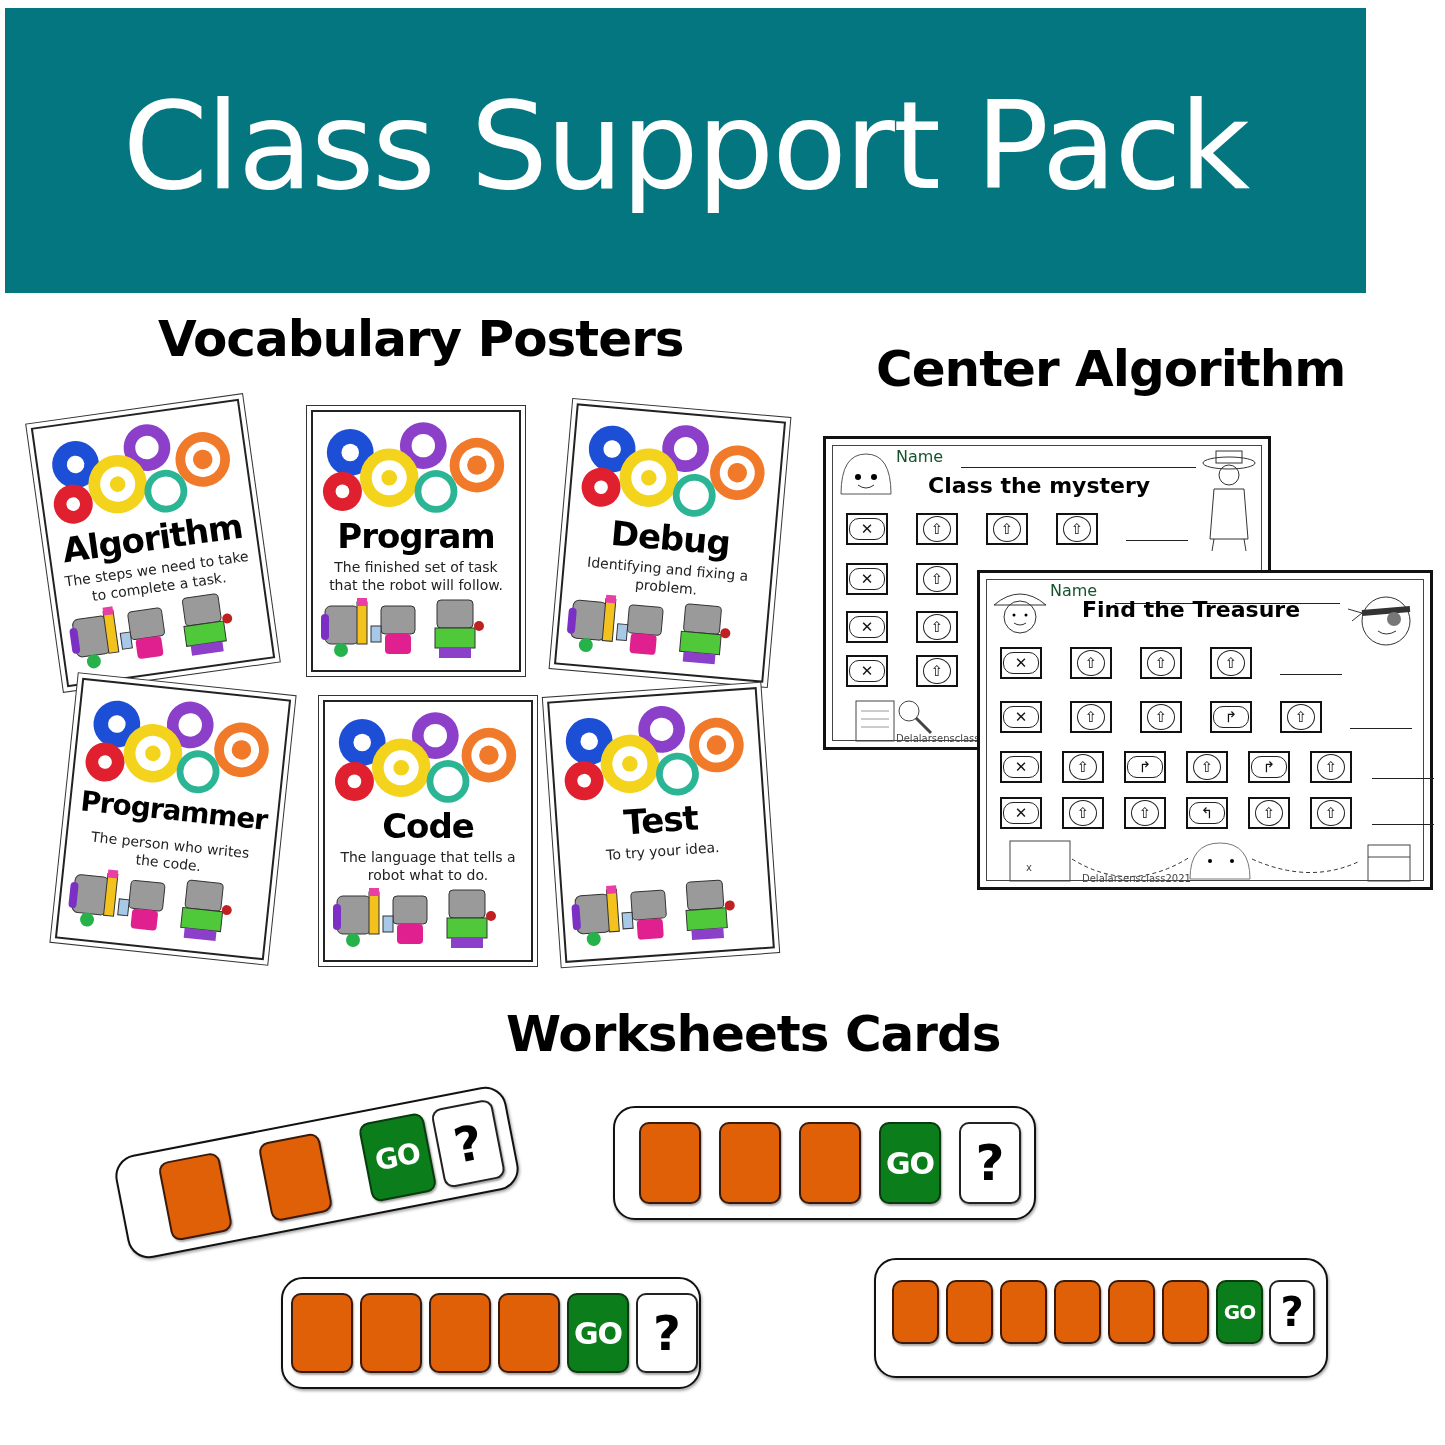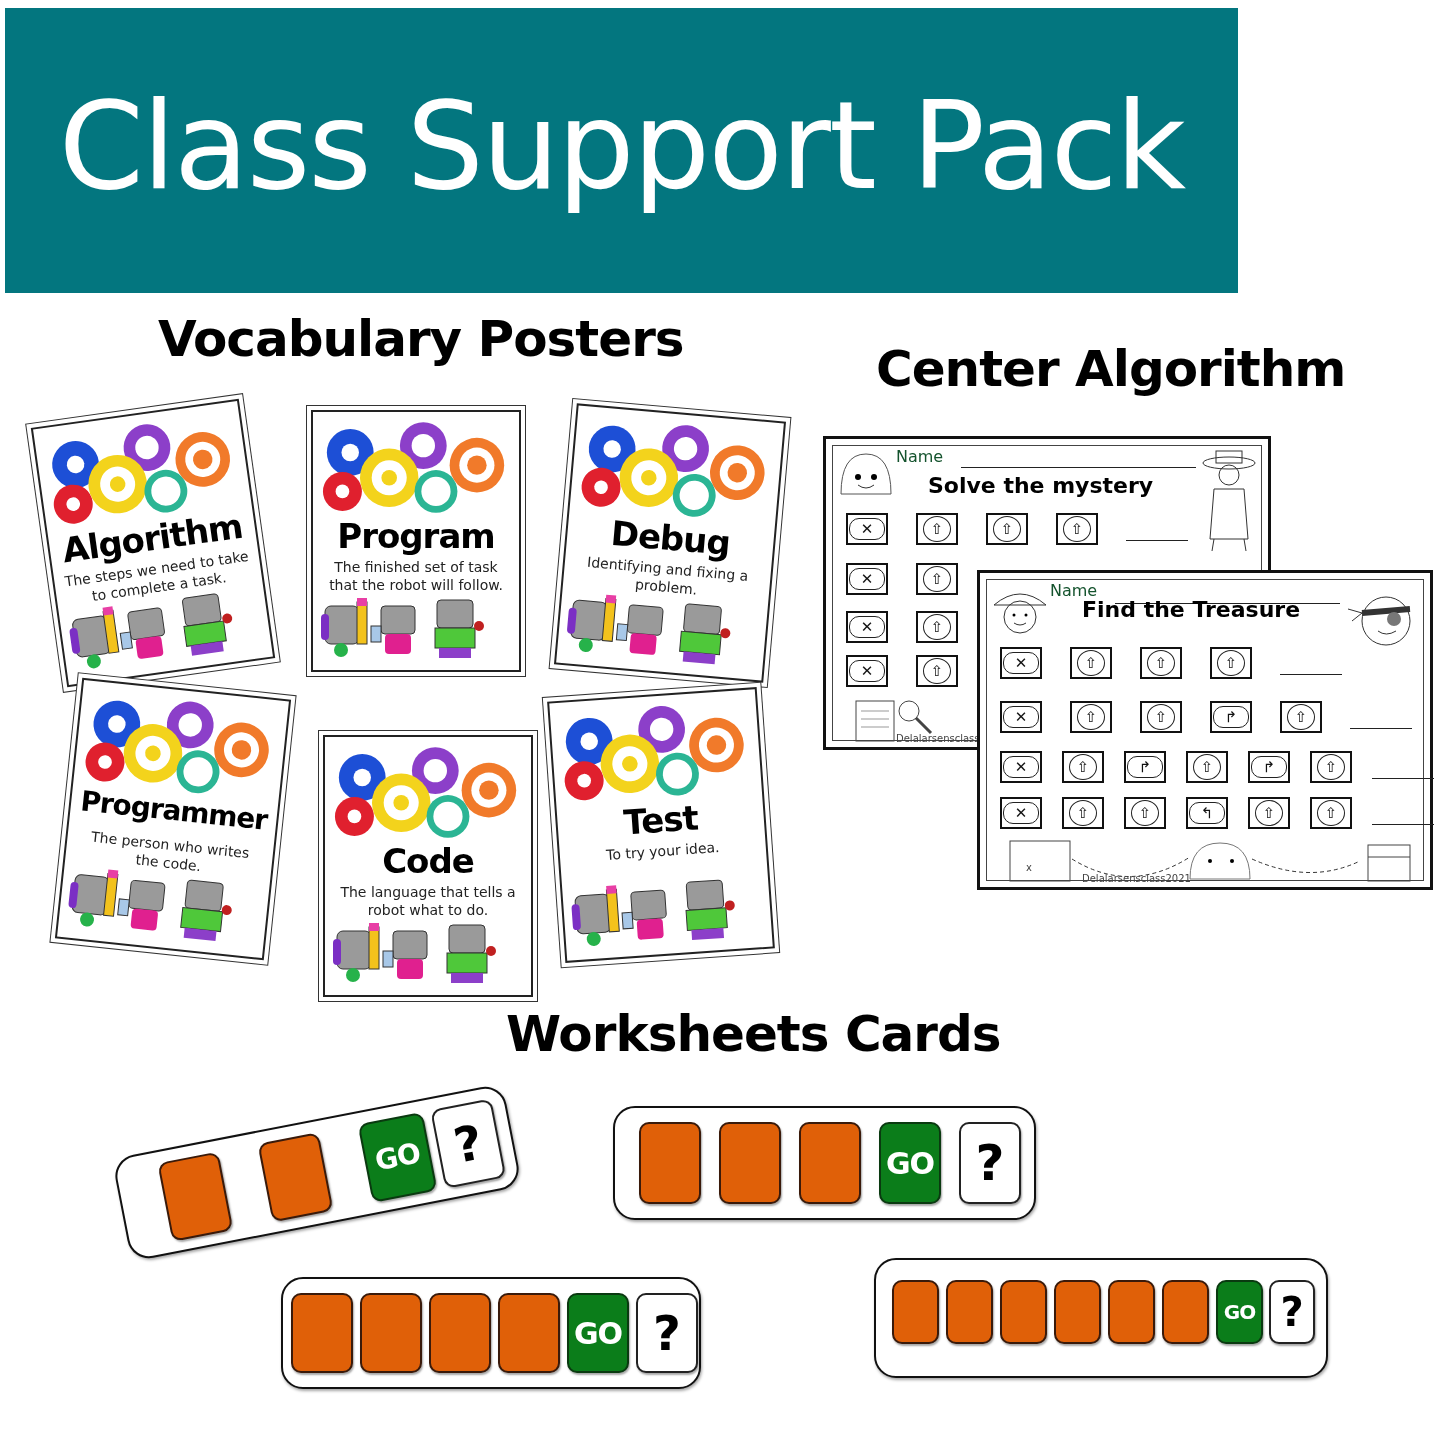--- a/index.html
+++ b/index.html
@@ -1,17 +1,17 @@
 <!DOCTYPE html>
 <html><head>
 <meta charset="utf-8">
 <style>
   html, body { margin:0; padding:0; }
   body { width:1445px; height:1445px; background:#ffffff; position:relative; overflow:hidden; font-family:"DejaVu Sans", sans-serif; }
-  .banner { position:absolute; left:5px; top:8px; width:1233px; height:285px; background:#03767F; display:flex; align-items:center; justify-content:center; }
+  .banner { position:absolute; left:5px; top:8px; width:1361px; height:285px; background:#03767F; display:flex; align-items:center; justify-content:center; }
   .banner-title { color:#ffffff; font-family:"DejaVu Sans", sans-serif; font-weight:normal; font-size:122px; letter-spacing:-2px; line-height:1; margin-top:-10px; }
   .section-heading { position:absolute; font-family:"DejaVu Sans", sans-serif; font-weight:bold; color:#000; font-size:50px; letter-spacing:-1px; white-space:nowrap; }
   
   .poster { position:absolute; width:210px; height:262px; background:#fff; border:2px solid #222; box-shadow:0 0 0 4px #fff, 0 0 0 5px #333; box-sizing:border-box; overflow:hidden; }
   .poster .gears { position:absolute; left:8px; top:8px; width:190px; height:100px; }
   .poster .word { position:absolute; left:0; right:0; top:104px; text-align:center; font-weight:bold; font-size:34px; color:#000; letter-spacing:-1px; }
   .poster .desc { position:absolute; left:10px; right:10px; top:146px; text-align:center; font-size:14px; line-height:18px; color:#222; }
   .poster .robots { position:absolute; left:6px; right:6px; bottom:6px; height:78px; }
   
   .worksheet { position:absolute; background:#fff; border:3px solid #111; box-sizing:border-box; }
@@ -116,21 +116,21 @@
   <svg class="gears" viewBox="0 0 195 100">
       <use href="#gearset"></use>
     </svg>
   <div class="word" style="font-size:28px;">Programmer</div>
   <div class="desc">The person who writes the code.</div>
   <svg class="robots" viewBox="0 0 180 78">
       <use href="#robots"></use>
     </svg>
 </div>
 
-<div class="poster" style="left:323px; top:700px;margin-top:35px;">
+<div class="poster" style="left:323px; top:700px;">
   <svg class="gears" viewBox="0 0 195 100">
       <use href="#gearset"></use>
     </svg>
   <div class="word">Code</div>
   <div class="desc">The language that tells a robot what to do.</div>
   <svg class="robots" viewBox="0 0 180 78">
       <use href="#robots"></use>
     </svg>
 </div>
 
@@ -148,21 +148,21 @@
 <div class="worksheet" style="left:823px; top:436px; width:448px; height:314px;">
   <div class="inner"></div>
   <svg style="position:absolute; left:10px; top:10px;" width="60" height="50" viewBox="0 0 60 50">
     <path d="M5 45 Q5 5 30 5 Q55 5 55 45 Z" fill="none" stroke="#555"></path>
       <circle cx="22" cy="28" r="3"></circle>
       <circle cx="38" cy="28" r="3"></circle>
       <path d="M22 36 Q30 42 38 36" fill="none" stroke="#333"></path>
   </svg>
   <div class="ws-name" style="left:70px; top:8px;">Name</div>
   <div class="ws-name-line" style="left:135px; top:28px; width:235px;"></div>
-  <div class="ws-title" style="left:102px; top:34px;">Solve the mystery</div>
+  <div class="ws-title" style="left:102px; top:34px;">Class the mystery</div>
   <svg style="position:absolute; left:372px; top:10px;" width="62" height="105" viewBox="0 0 62 105">
     <ellipse cx="31" cy="14" rx="26" ry="6" fill="none" stroke="#333"></ellipse>
       <rect x="18" y="2" width="26" height="12" fill="none" stroke="#333"></rect>
       <circle cx="31" cy="26" r="10" fill="none" stroke="#333"></circle>
       <path d="M16 40 L46 40 L50 90 L12 90 Z" fill="none" stroke="#333"></path>
       <path d="M16 90 L14 102 M46 90 L48 102" stroke="#333"></path>
   </svg>
   <div class="ws-row" style="left:20px; top:74px;">
     <div class="ws-cell">
         <div class="oval wide">✕</div>

